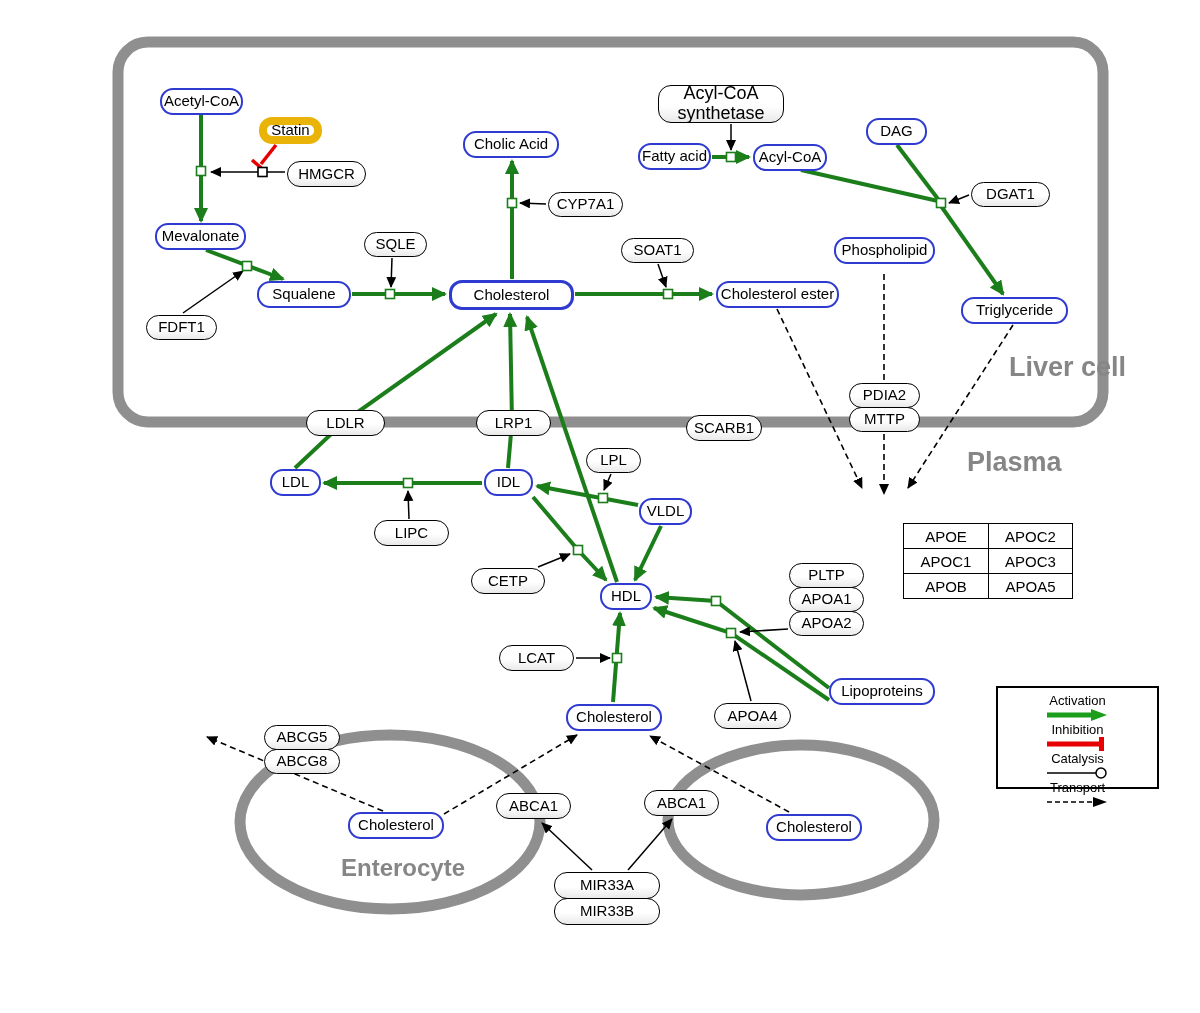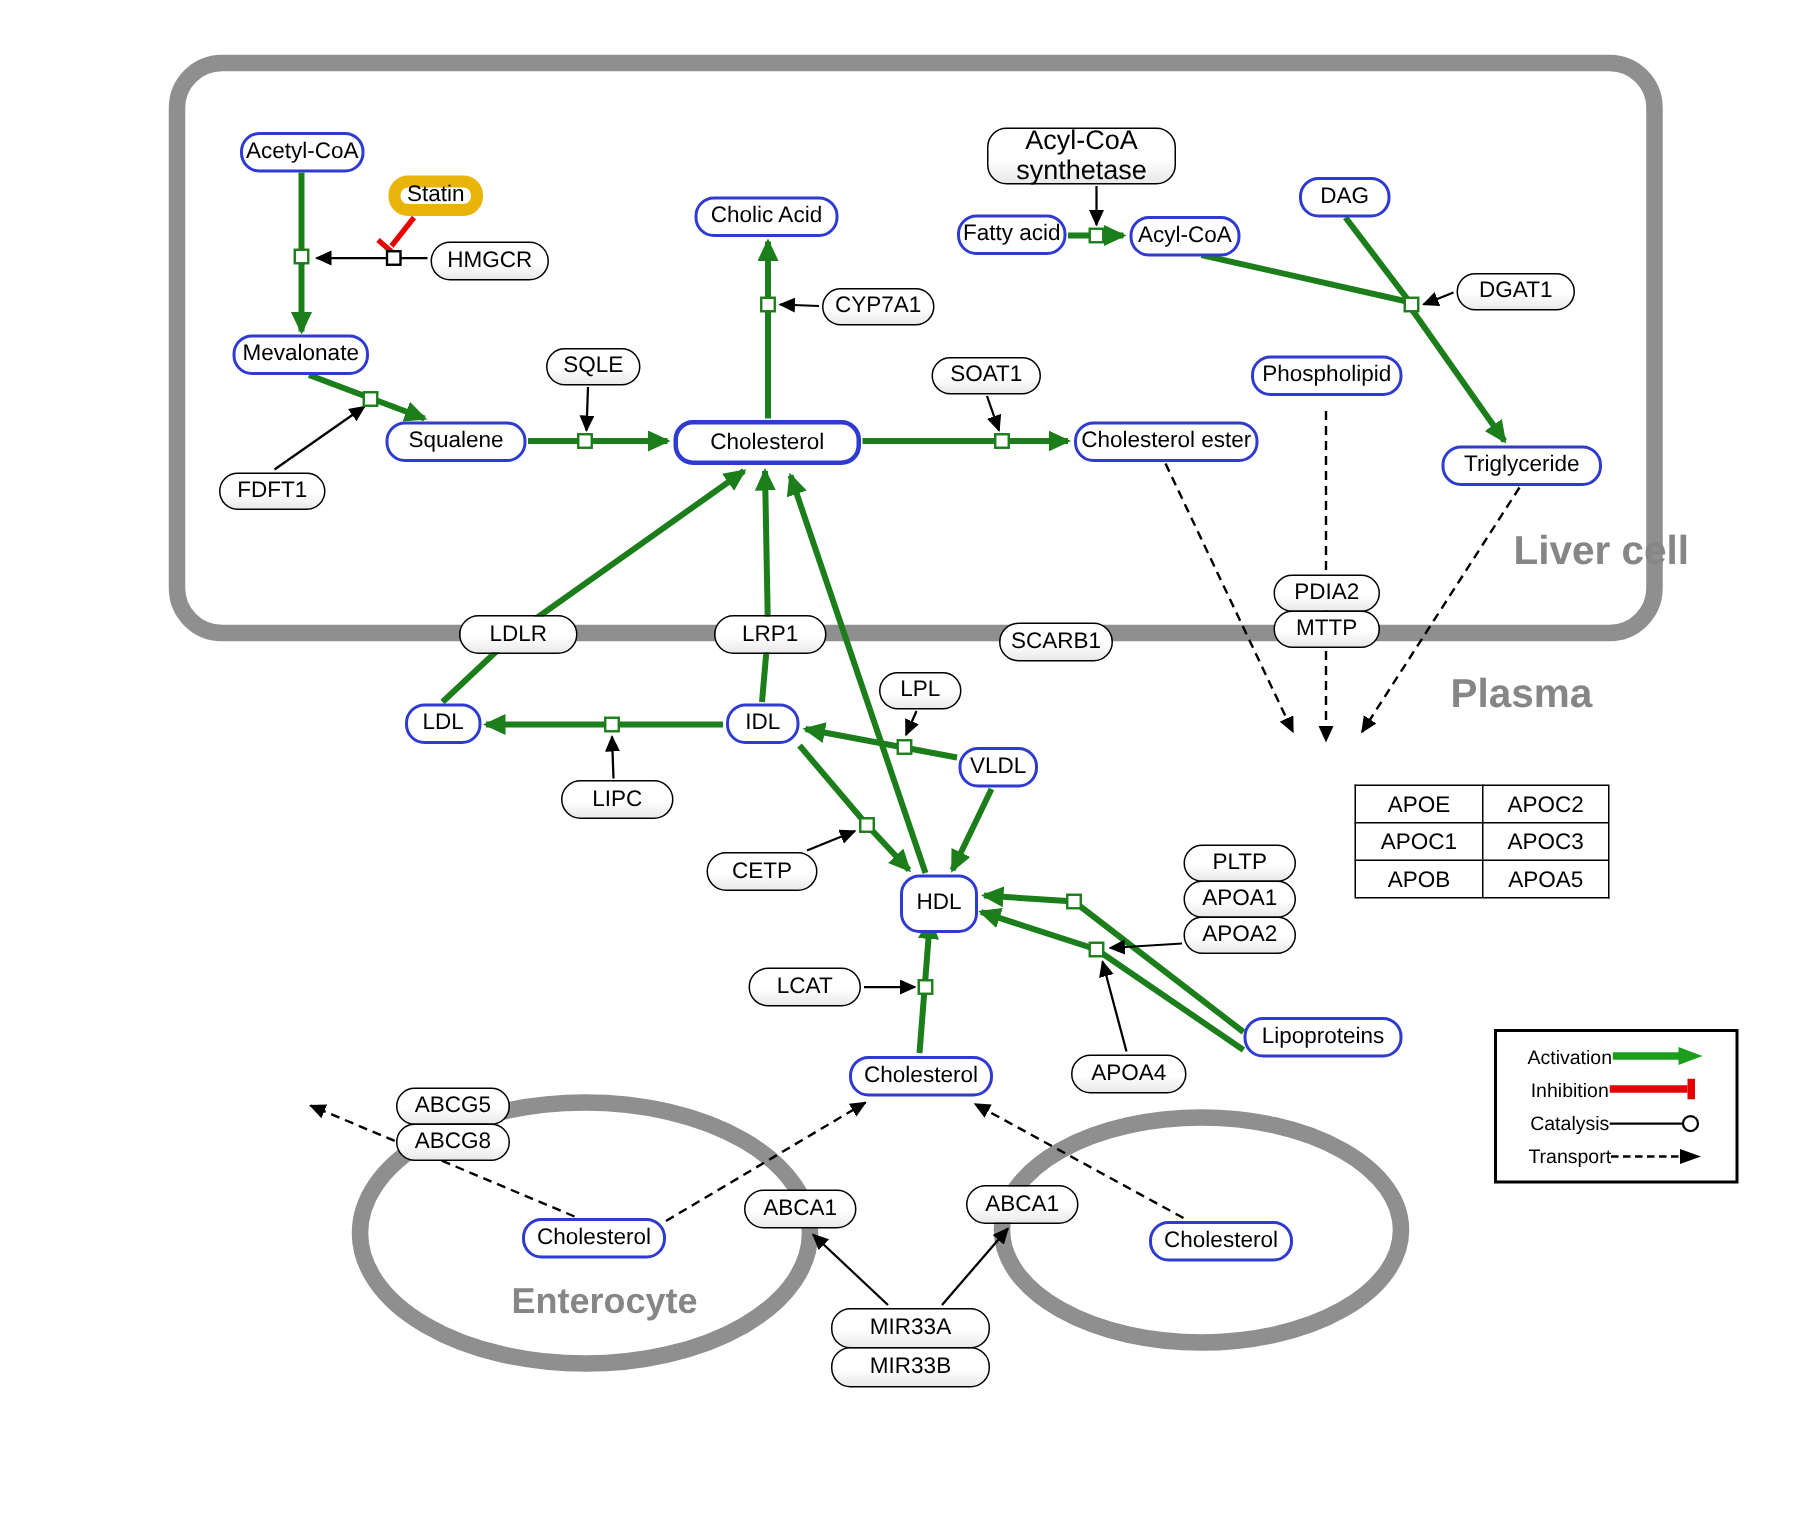--- a/index.html
+++ b/index.html
@@ -13,21 +13,21 @@
   .inhibitor{border:8px solid #eab308;}
   .gene{border:1px solid #000;background:linear-gradient(#ffffff 55%,#e9e9e9);}
   .region-label{position:absolute;font-weight:bold;color:#868686;white-space:nowrap;}
   .apo-table{position:absolute;left:903px;top:523px;display:grid;grid-template-columns:85px 84px;
              border-right:1px solid #000;border-bottom:1px solid #000;background:#fff;}
   .apo-cell{border-left:1px solid #000;border-top:1px solid #000;height:24px;display:flex;
             align-items:center;justify-content:center;font-size:15px;}
   .legend{position:absolute;left:996px;top:686px;width:163px;height:103px;border:2px solid #000;
           background:#fff;box-sizing:border-box;display:flex;flex-direction:column;
           justify-content:space-around;padding:5px 8px;}
-  .legend-row{display:flex;align-items:center;justify-content:center;font-size:13px;}
+  .legend-row{display:flex;align-items:center;justify-content:flex-end;font-size:13px;flex-direction:column;}
   .legend-row svg{flex:0 0 auto;}
 </style>
 </head>
 <body>
 
 <div id="canvas">
 
   <svg id="edges" width="1200" height="1013">
     <defs>
       <marker id="ag" markerUnits="userSpaceOnUse" markerWidth="18" markerHeight="16" refX="13" refY="7" orient="auto">
@@ -123,38 +123,38 @@
   <div class="box entity thick" style="left:449px;top:280px;width:125px;height:30px">Cholesterol</div>
   <div class="box entity" style="left:716px;top:281px;width:123px;height:27px">Cholesterol ester</div>
   <div class="box entity" style="left:638px;top:143px;width:73px;height:27px">Fatty acid</div>
   <div class="box entity" style="left:753px;top:144px;width:74px;height:27px">Acyl-CoA</div>
   <div class="box entity" style="left:866px;top:118px;width:61px;height:27px">DAG</div>
   <div class="box entity" style="left:834px;top:237px;width:101px;height:27px">Phospholipid</div>
   <div class="box entity" style="left:961px;top:297px;width:107px;height:27px">Triglyceride</div>
   <div class="box entity" style="left:270px;top:469px;width:51px;height:27px">LDL</div>
   <div class="box entity" style="left:484px;top:469px;width:49px;height:27px">IDL</div>
   <div class="box entity" style="left:639px;top:498px;width:53px;height:27px">VLDL</div>
-  <div class="box entity" style="left:600px;top:583px;width:52px;height:39px">HDL</div>
+  <div class="box entity" style="left:600px;top:583px;width:52px;height:27px">HDL</div>
   <div class="box entity" style="left:829px;top:678px;width:106px;height:27px">Lipoproteins</div>
   <div class="box entity" style="left:566px;top:704px;width:96px;height:27px">Cholesterol</div>
   <div class="box entity" style="left:348px;top:812px;width:96px;height:27px">Cholesterol</div>
   <div class="box entity" style="left:766px;top:814px;width:96px;height:27px">Cholesterol</div>
 
   <div class="box inhibitor" style="left:259px;top:117px;width:63px;height:27px">Statin</div>
 
   <div class="box gene" style="left:287px;top:161px;width:79px;height:26px">HMGCR</div>
   <div class="box gene" style="left:146px;top:315px;width:71px;height:25px">FDFT1</div>
   <div class="box gene" style="left:364px;top:232px;width:63px;height:25px">SQLE</div>
   <div class="box gene" style="left:548px;top:192px;width:75px;height:25px">CYP7A1</div>
   <div class="box gene" style="left:621px;top:238px;width:73px;height:25px">SOAT1</div>
   <div class="box gene" style="left:658px;top:85px;width:126px;height:38px;font-size:18px;padding:0 6px">Acyl-CoA synthetase</div>
   <div class="box gene" style="left:971px;top:182px;width:79px;height:25px">DGAT1</div>
   <div class="box gene" style="left:306px;top:410px;width:79px;height:26px">LDLR</div>
   <div class="box gene" style="left:476px;top:410px;width:75px;height:26px">LRP1</div>
-  <div class="box gene" style="left:666px;top:415px;width:76px;height:26px">SCARB1</div>
+  <div class="box gene" style="left:686px;top:415px;width:76px;height:26px">SCARB1</div>
   <div class="box gene" style="left:849px;top:383px;width:71px;height:25px">PDIA2</div>
   <div class="box gene" style="left:849px;top:407px;width:71px;height:25px">MTTP</div>
   <div class="box gene" style="left:374px;top:520px;width:75px;height:26px">LIPC</div>
   <div class="box gene" style="left:586px;top:448px;width:55px;height:25px">LPL</div>
   <div class="box gene" style="left:471px;top:568px;width:74px;height:26px">CETP</div>
   <div class="box gene" style="left:789px;top:563px;width:75px;height:25px">PLTP</div>
   <div class="box gene" style="left:789px;top:587px;width:75px;height:25px">APOA1</div>
   <div class="box gene" style="left:789px;top:611px;width:75px;height:25px">APOA2</div>
   <div class="box gene" style="left:499px;top:645px;width:75px;height:26px">LCAT</div>
   <div class="box gene" style="left:714px;top:703px;width:77px;height:26px">APOA4</div>

